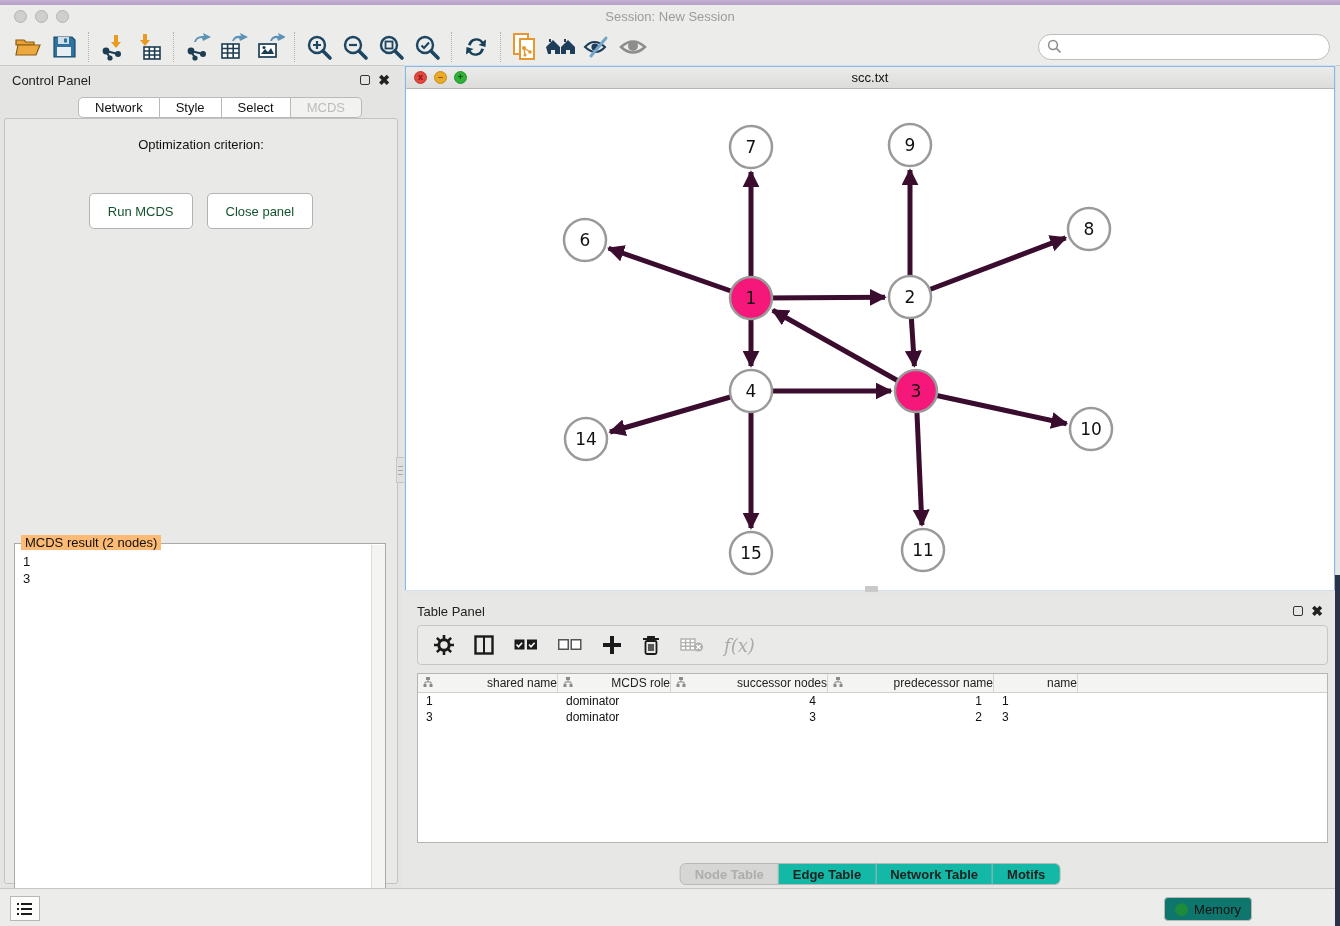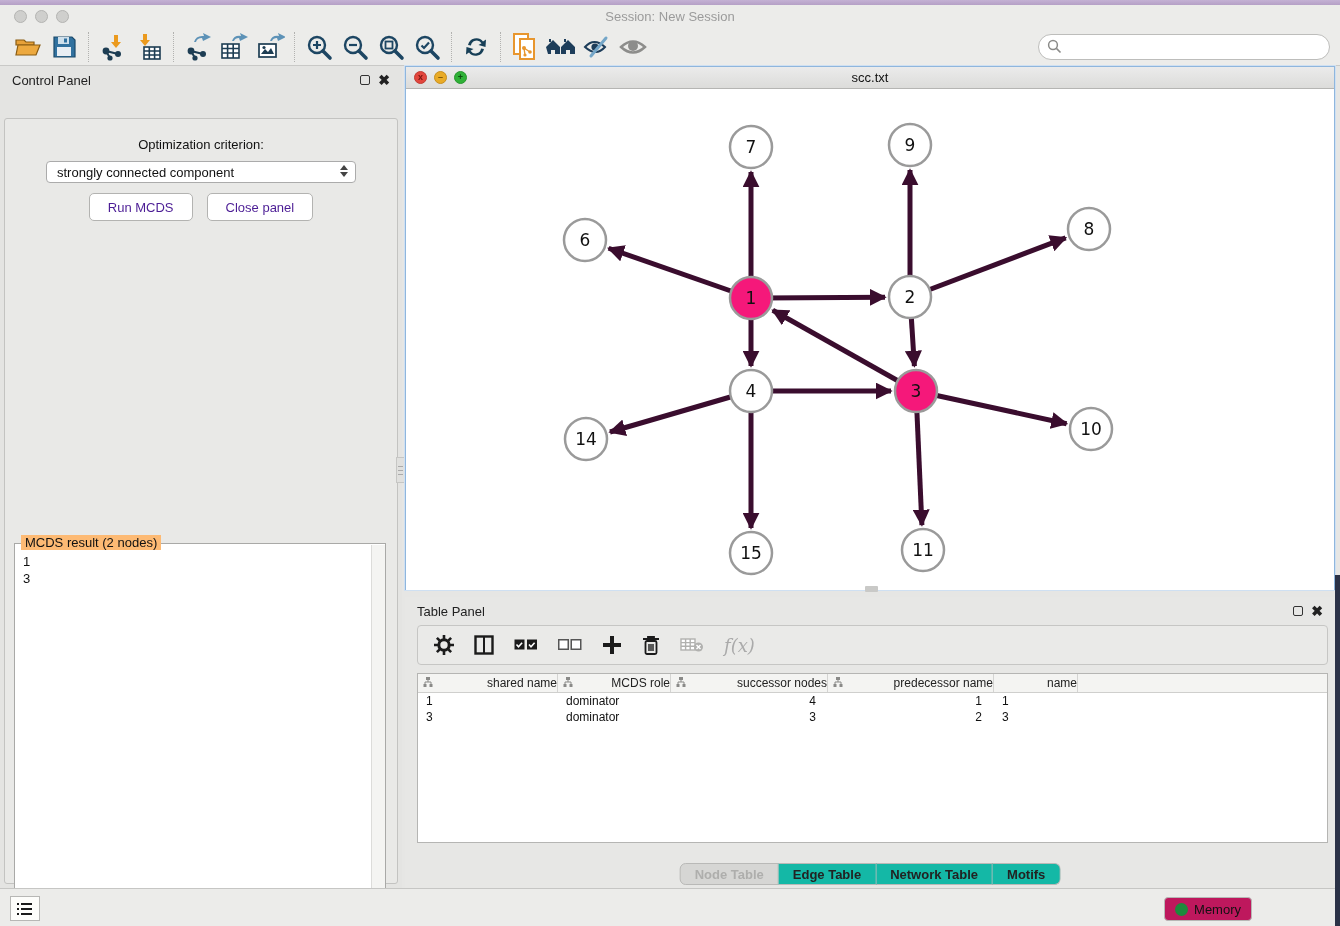--- a/index.html
+++ b/index.html
@@ -44,22 +44,22 @@
   .cp-body { position:absolute; left:4px; top:52px; width:394px; height:766px;
     background:#e9e9e7; border:1px solid #c3c3c1; border-radius:3px; }
   .opt-label { text-align:center; margin-top:18px; font-size:13px; color:#111; }
   .combo { position:absolute; left:41px; top:42px; width:310px; height:22px; background:#fff;
     border:1px solid #ababab; border-radius:4px; font-size:13px; color:#111;
     display:flex; align-items:center; padding-left:10px; }
   .combo-stepper { position:absolute; right:7px; top:3px; display:flex; flex-direction:column; gap:2px; }
   .combo-stepper .up { width:0; height:0; border-left:4px solid transparent; border-right:4px solid transparent; border-bottom:5px solid #444; }
   .combo-stepper .dn { width:0; height:0; border-left:4px solid transparent; border-right:4px solid transparent; border-top:5px solid #444; }
   .btn-row { position:absolute; left:0; top:74px; width:100%; display:flex; justify-content:center; gap:14px; }
-  .pbtn { height:28px; background:#fff; border:1px solid #b3b3b1; border-radius:5px;
-    font-size:13px; color:#4c1d95; padding:0 18px; font-family:"Liberation Sans",sans-serif; }
+  .pbtn { height:36px; background:#fff; border:1px solid #b3b3b1; border-radius:5px;
+    font-size:13px; color:#14532d; padding:0 18px; font-family:"Liberation Sans",sans-serif; }
 
   .result-box { position:absolute; left:9px; top:424px; width:372px; height:380px;
     border:1px solid #a9a9a7; background:#fff; }
   .result-legend { position:absolute; left:6px; top:-9px; background:#fdba74; padding:0 4px;
     font-size:13px; color:#111; }
   .result-lines { position:absolute; left:0; top:3px; right:15px; bottom:0; padding:6px 8px;
     font-size:13px; color:#111; line-height:17px; }
   .result-scroll { position:absolute; right:0; top:1px; bottom:1px; width:14px; background:#f4f4f2;
     border-left:1px solid #dcdcda; }
 
@@ -107,21 +107,21 @@
     font-size:13px; font-weight:bold; color:#222; display:flex; align-items:center; }
   .ttab:first-child { border-left:1px solid #b9b9b7; border-radius:6px 0 0 6px; }
   .ttab:last-child { border-radius:0 6px 6px 0; }
   .ttab.active { background:#d6d6d4; color:#aeaeac; }
 
   
   .statusbar { position:absolute; left:0; top:888px; width:1340px; height:38px; background:#ececea;
     border-top:1px solid #c6c6c4; }
   .list-btn { position:absolute; left:10px; top:7px; width:30px; height:25px; background:#fdfdfb;
     border:1px solid #b7b7b5; display:flex; align-items:center; justify-content:center; }
-  .mem-btn { position:absolute; right:88px; top:8px; height:24px; background:#be185d;
+  .mem-btn { position:absolute; right:88px; top:8px; height:24px; background:#0f766e;
     border:1px solid #b7b7b5; border-radius:4px; display:flex; align-items:center; gap:6px; padding:0 10px; }
   .mem-dot { width:13px; height:13px; border-radius:50%; background:#1d8a3c; }
   .mem-label { font-size:13px; color:#111; }
 
   .desktop-sliver { position:absolute; right:0; top:575px; width:5px; height:351px; background:#2b3247; }
 </style>
 </head>
 <body>
 
 <div id="app">
@@ -276,29 +276,28 @@
   </div>
 
   <div class="control-panel">
     <div class="panel-head">
       <span class="panel-title">Control Panel</span>
       <span class="panel-head-icons">
         <span class="float-ic"></span>
         <span class="close-ic">✖</span>
       </span>
     </div>
+    <div class="ctabs" id="control-tabs">
+        <div class="ctab">Network</div>
+        <div class="ctab">Style</div>
+        <div class="ctab">Select</div>
+        <div class="ctab active">MCDS</div>
+      </div>
     <div class="cp-body">
       <div class="opt-label">Optimization criterion:</div>
-      <div class="combo">
-        <span>strongly connected component</span>
-        <span class="combo-stepper">
-            <span class="up"></span>
-            <span class="dn"></span>
-          </span>
-      </div>
       <div class="btn-row">
         <button class="pbtn">Run MCDS</button>
         <button class="pbtn">Close panel</button>
       </div>
       <div class="result-box">
         <span class="result-legend">MCDS result (2 nodes)</span>
         <div class="result-lines" id="result-lines">
             <div>1</div>
             <div>3</div>
           </div>

